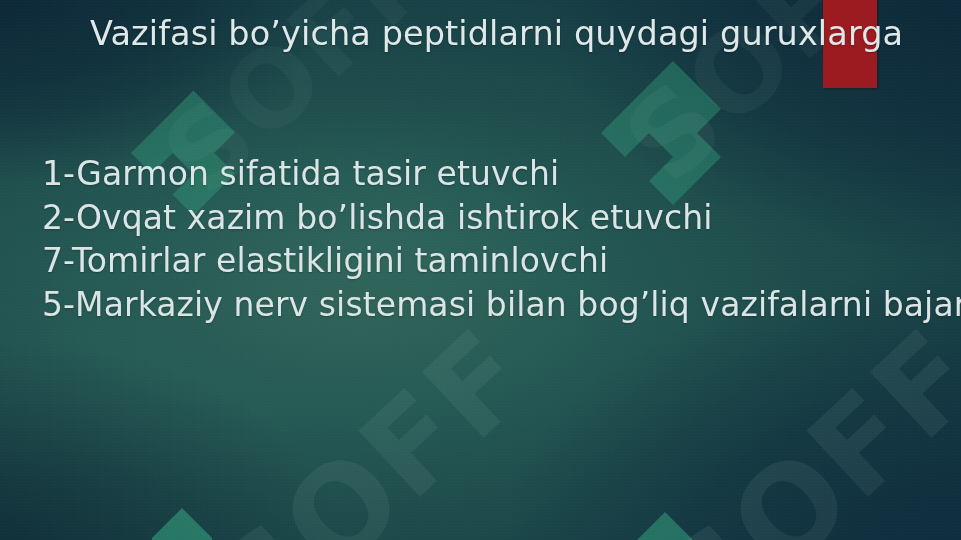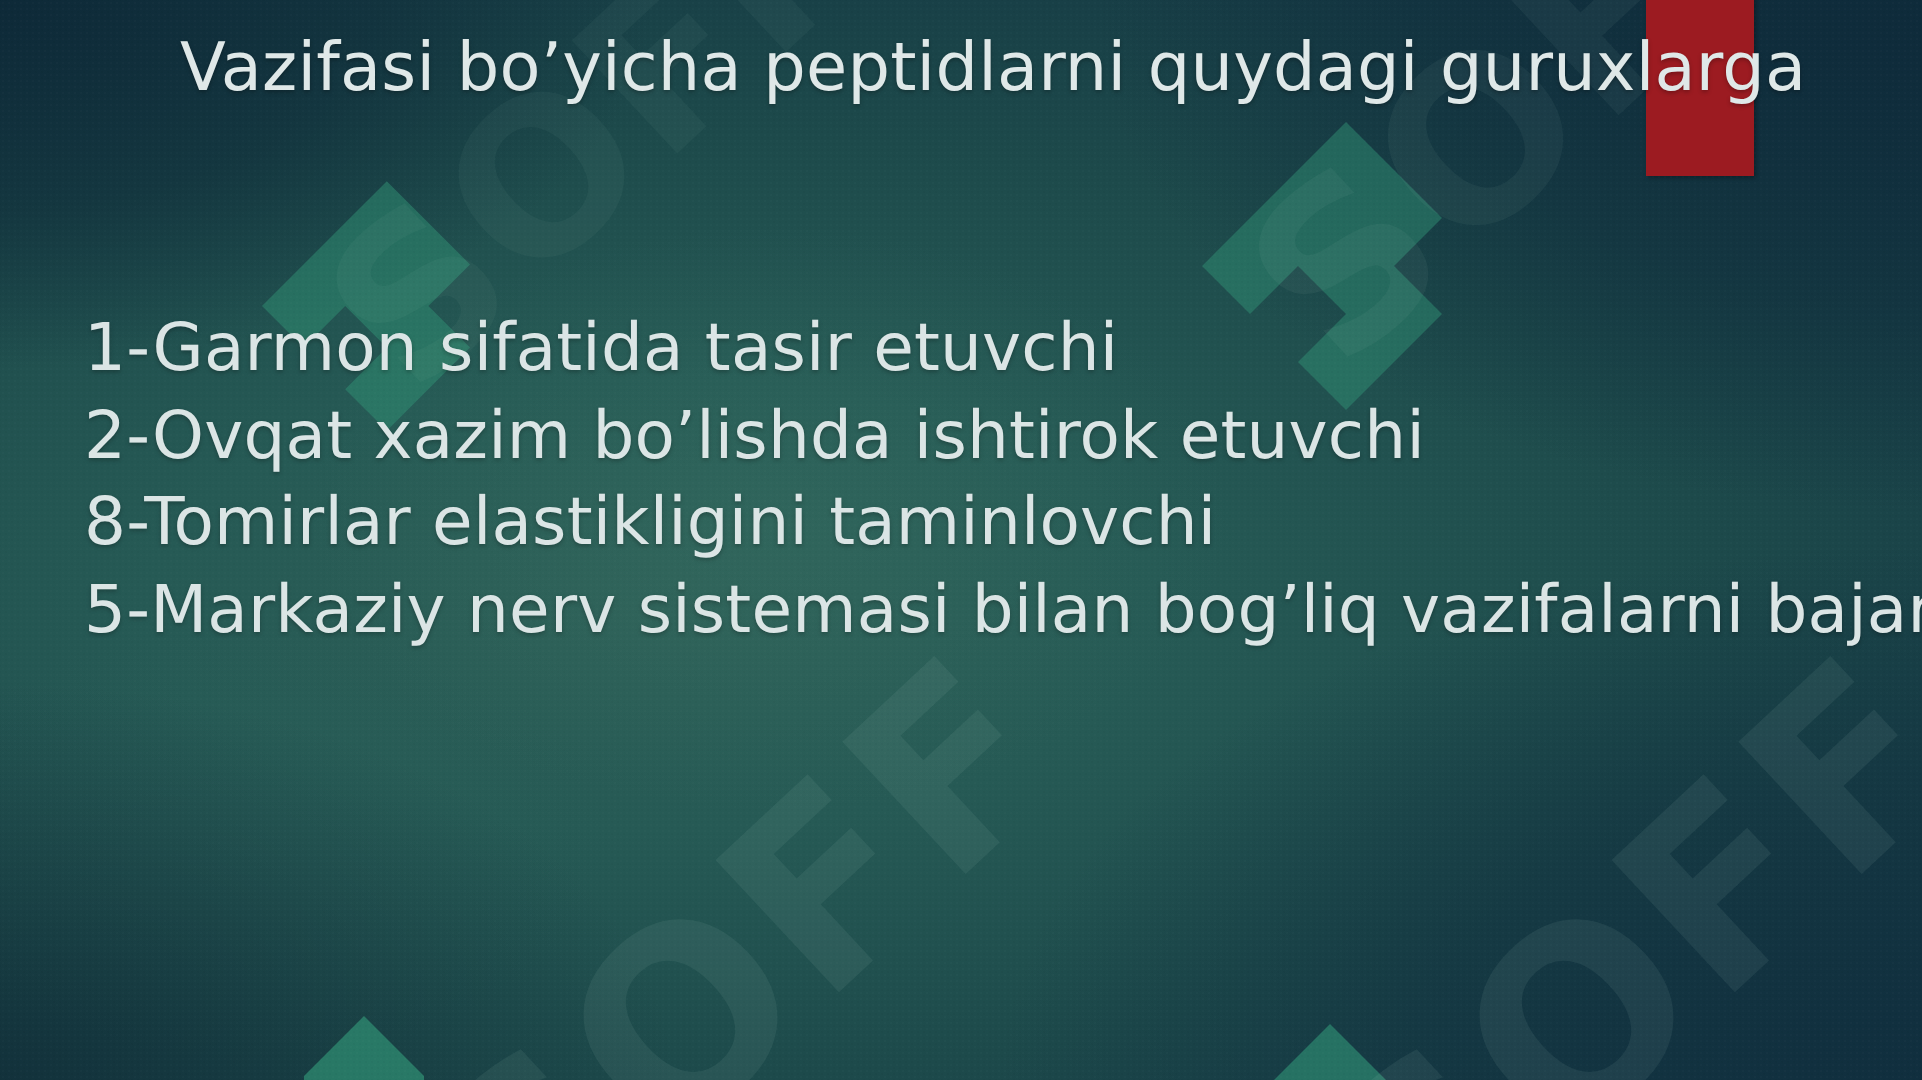--- a/index.html
+++ b/index.html
@@ -192,17 +192,17 @@
 
   <div class="red-block"></div>
 
   <div class="title">
     <span class="line">Vazifasi bo’yicha peptidlarni quydagi guruxlarga</span>
   </div>
 
   <div class="body-list">
     <div class="body-line">1-Garmon sifatida tasir etuvchi</div>
     <div class="body-line">2-Ovqat xazim bo’lishda ishtirok etuvchi</div>
-    <div class="body-line">8-Tomirlar elastikligini taminlovchi</div>
+    <div class="body-line">7-Tomirlar elastikligini taminlovchi</div>
     <div class="body-line">5-Markaziy nerv sistemasi bilan bog’liq vazifalarni bajaruvchi</div>
   </div>
 
 </div>
 
 </body></html>

